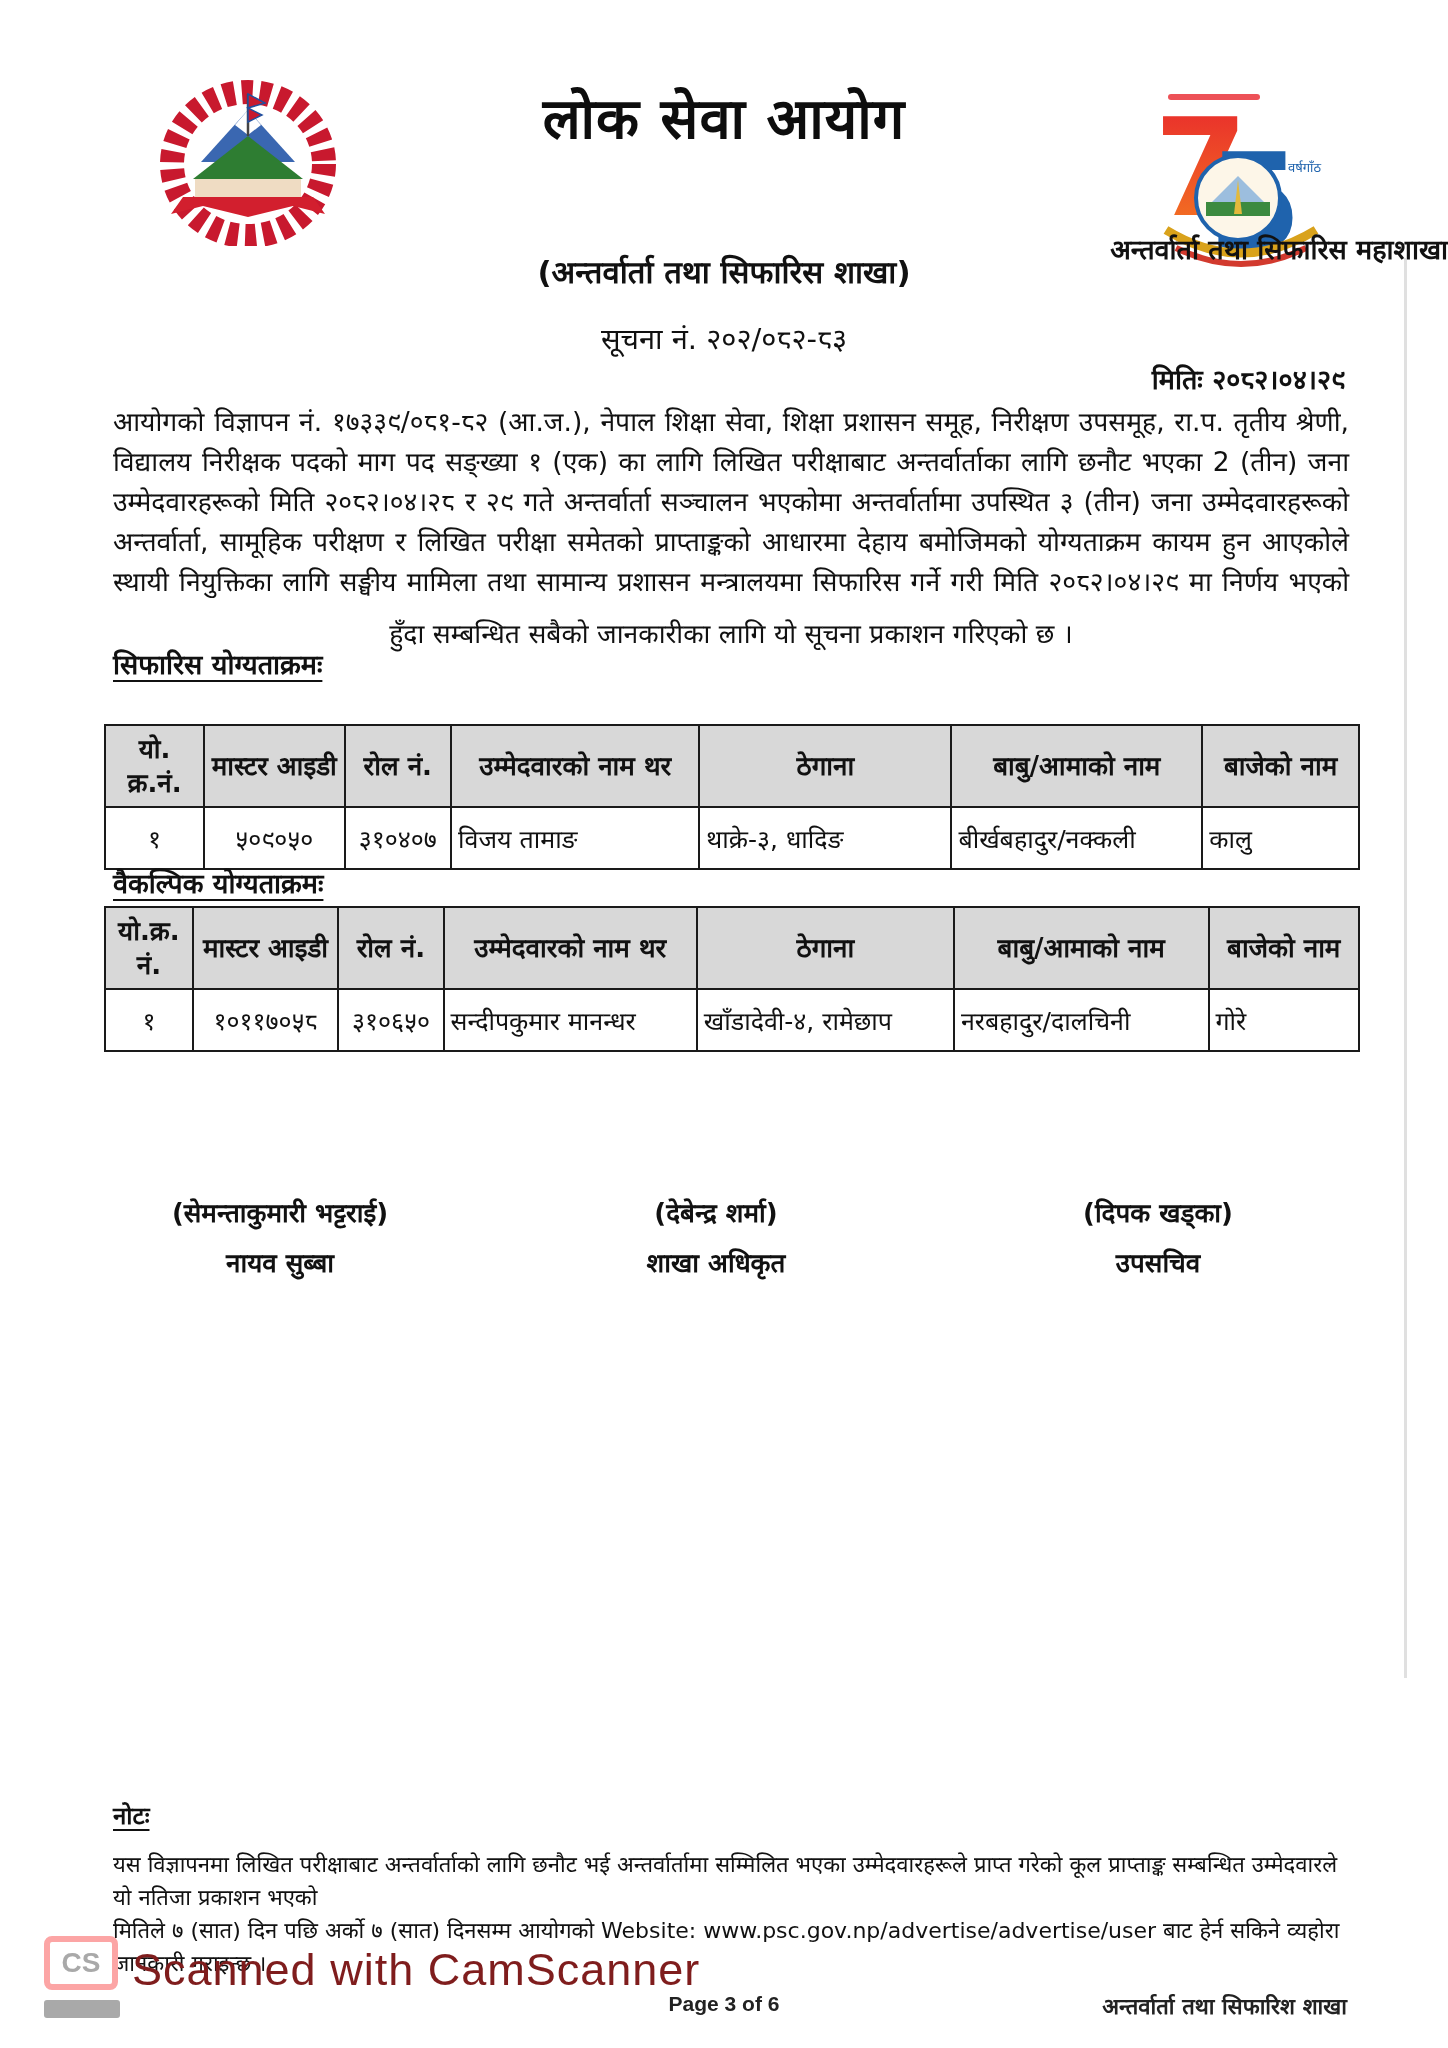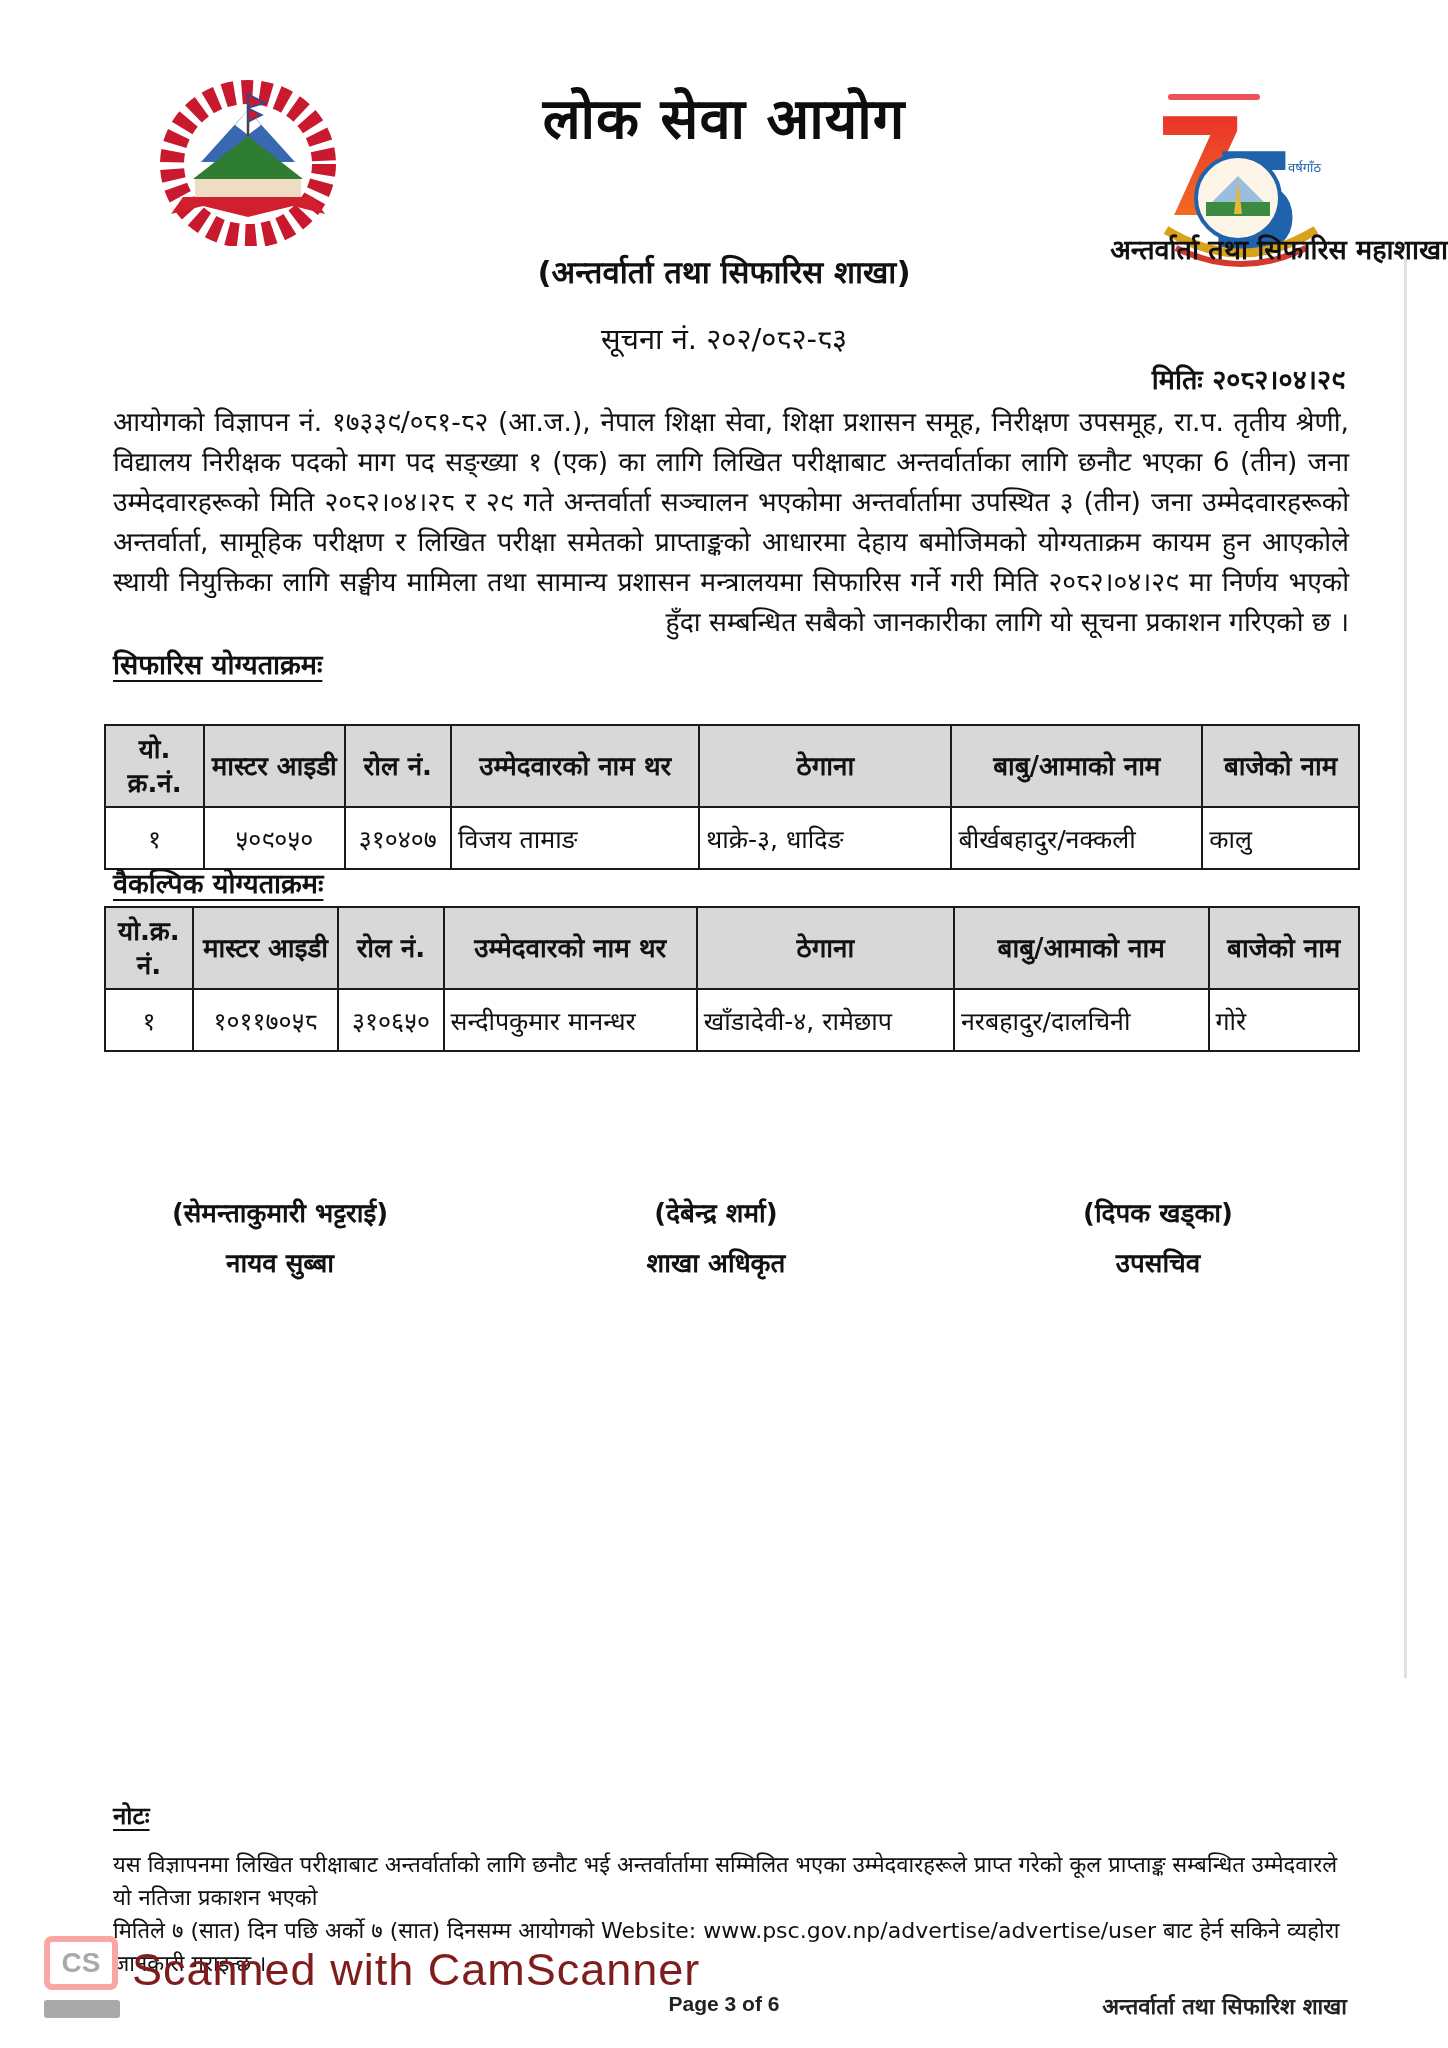--- a/index.html
+++ b/index.html
@@ -17,21 +17,21 @@
     left:0;right:0;top:78px;text-align:center;
     font-size:56px;font-weight:700;letter-spacing:1px;color:#0d0d0d;
   }
   .doc-sub1{left:0;right:0;top:198px;text-align:right;font-size:27px;font-weight:700;margin-top:32px;}
   .doc-sub2{left:0;right:0;top:250px;text-align:center;font-size:31px;font-weight:700;}
   .notice-no{left:0;right:0;top:318px;text-align:center;font-size:29px;font-weight:400;}
   .date-line{right:103px;top:360px;font-size:27px;font-weight:700;}
   
   .body-par{left:113px;top:402px;width:1236px;font-size:26.5px;line-height:40px;}
   .body-par .jl{text-align:justify;text-align-last:justify;}
-  .body-par .ll{text-align:right;}
+  .body-par .ll{text-align:center;margin-top:12px;}
   
   .sec-head{
     left:113px;font-size:27px;font-weight:700;
     text-decoration:underline;text-decoration-thickness:2px;text-underline-offset:6px;
   }
   
   table.res{border-collapse:collapse;table-layout:fixed;width:1256px;}
   table.res td,table.res th{
     border:2.5px solid #1a1a1a;overflow:hidden;
     font-size:25px;padding:2px 6px;
@@ -106,21 +106,21 @@
   </div>
 
   <div class="abs doc-title">लोक सेवा आयोग</div>
   <div class="abs doc-sub1">अन्तर्वार्ता तथा सिफारिस महाशाखा</div>
   <div class="abs doc-sub2">(अन्तर्वार्ता तथा सिफारिस शाखा)</div>
   <div class="abs notice-no">सूचना नं. २०२/०८२-८३</div>
   <div class="abs date-line">मितिः २०८२।०४।२९</div>
 
   <div class="abs body-par">
     <div class="jl">आयोगको विज्ञापन नं. १७३३९/०८१-८२ (आ.ज.), नेपाल शिक्षा सेवा, शिक्षा प्रशासन समूह, निरीक्षण उपसमूह, रा.प. तृतीय श्रेणी,</div>
-    <div class="jl">विद्यालय निरीक्षक पदको माग पद सङ्ख्या १ (एक) का लागि लिखित परीक्षाबाट अन्तर्वार्ताका लागि छनौट भएका 6 (तीन) जना</div>
+    <div class="jl">विद्यालय निरीक्षक पदको माग पद सङ्ख्या १ (एक) का लागि लिखित परीक्षाबाट अन्तर्वार्ताका लागि छनौट भएका 2 (तीन) जना</div>
     <div class="jl">उम्मेदवारहरूको मिति २०८२।०४।२८ र २९ गते अन्तर्वार्ता सञ्चालन भएकोमा अन्तर्वार्तामा उपस्थित ३ (तीन) जना उम्मेदवारहरूको</div>
     <div class="jl">अन्तर्वार्ता, सामूहिक परीक्षण र लिखित परीक्षा समेतको प्राप्ताङ्कको आधारमा देहाय बमोजिमको योग्यताक्रम कायम हुन आएकोले</div>
     <div class="jl">स्थायी नियुक्तिका लागि सङ्घीय मामिला तथा सामान्य प्रशासन मन्त्रालयमा सिफारिस गर्ने गरी मिति २०८२।०४।२९ मा निर्णय भएको</div>
     <div class="ll">हुँदा सम्बन्धित सबैको जानकारीका लागि यो सूचना प्रकाशन गरिएको छ ।</div>
   </div>
 
   <div class="abs sec-head" style="top:645px;">सिफारिस योग्यताक्रमः</div>
 
   <table class="res abs" style="left:104px;top:724px;border-radius:9px;">
     <colgroup>

